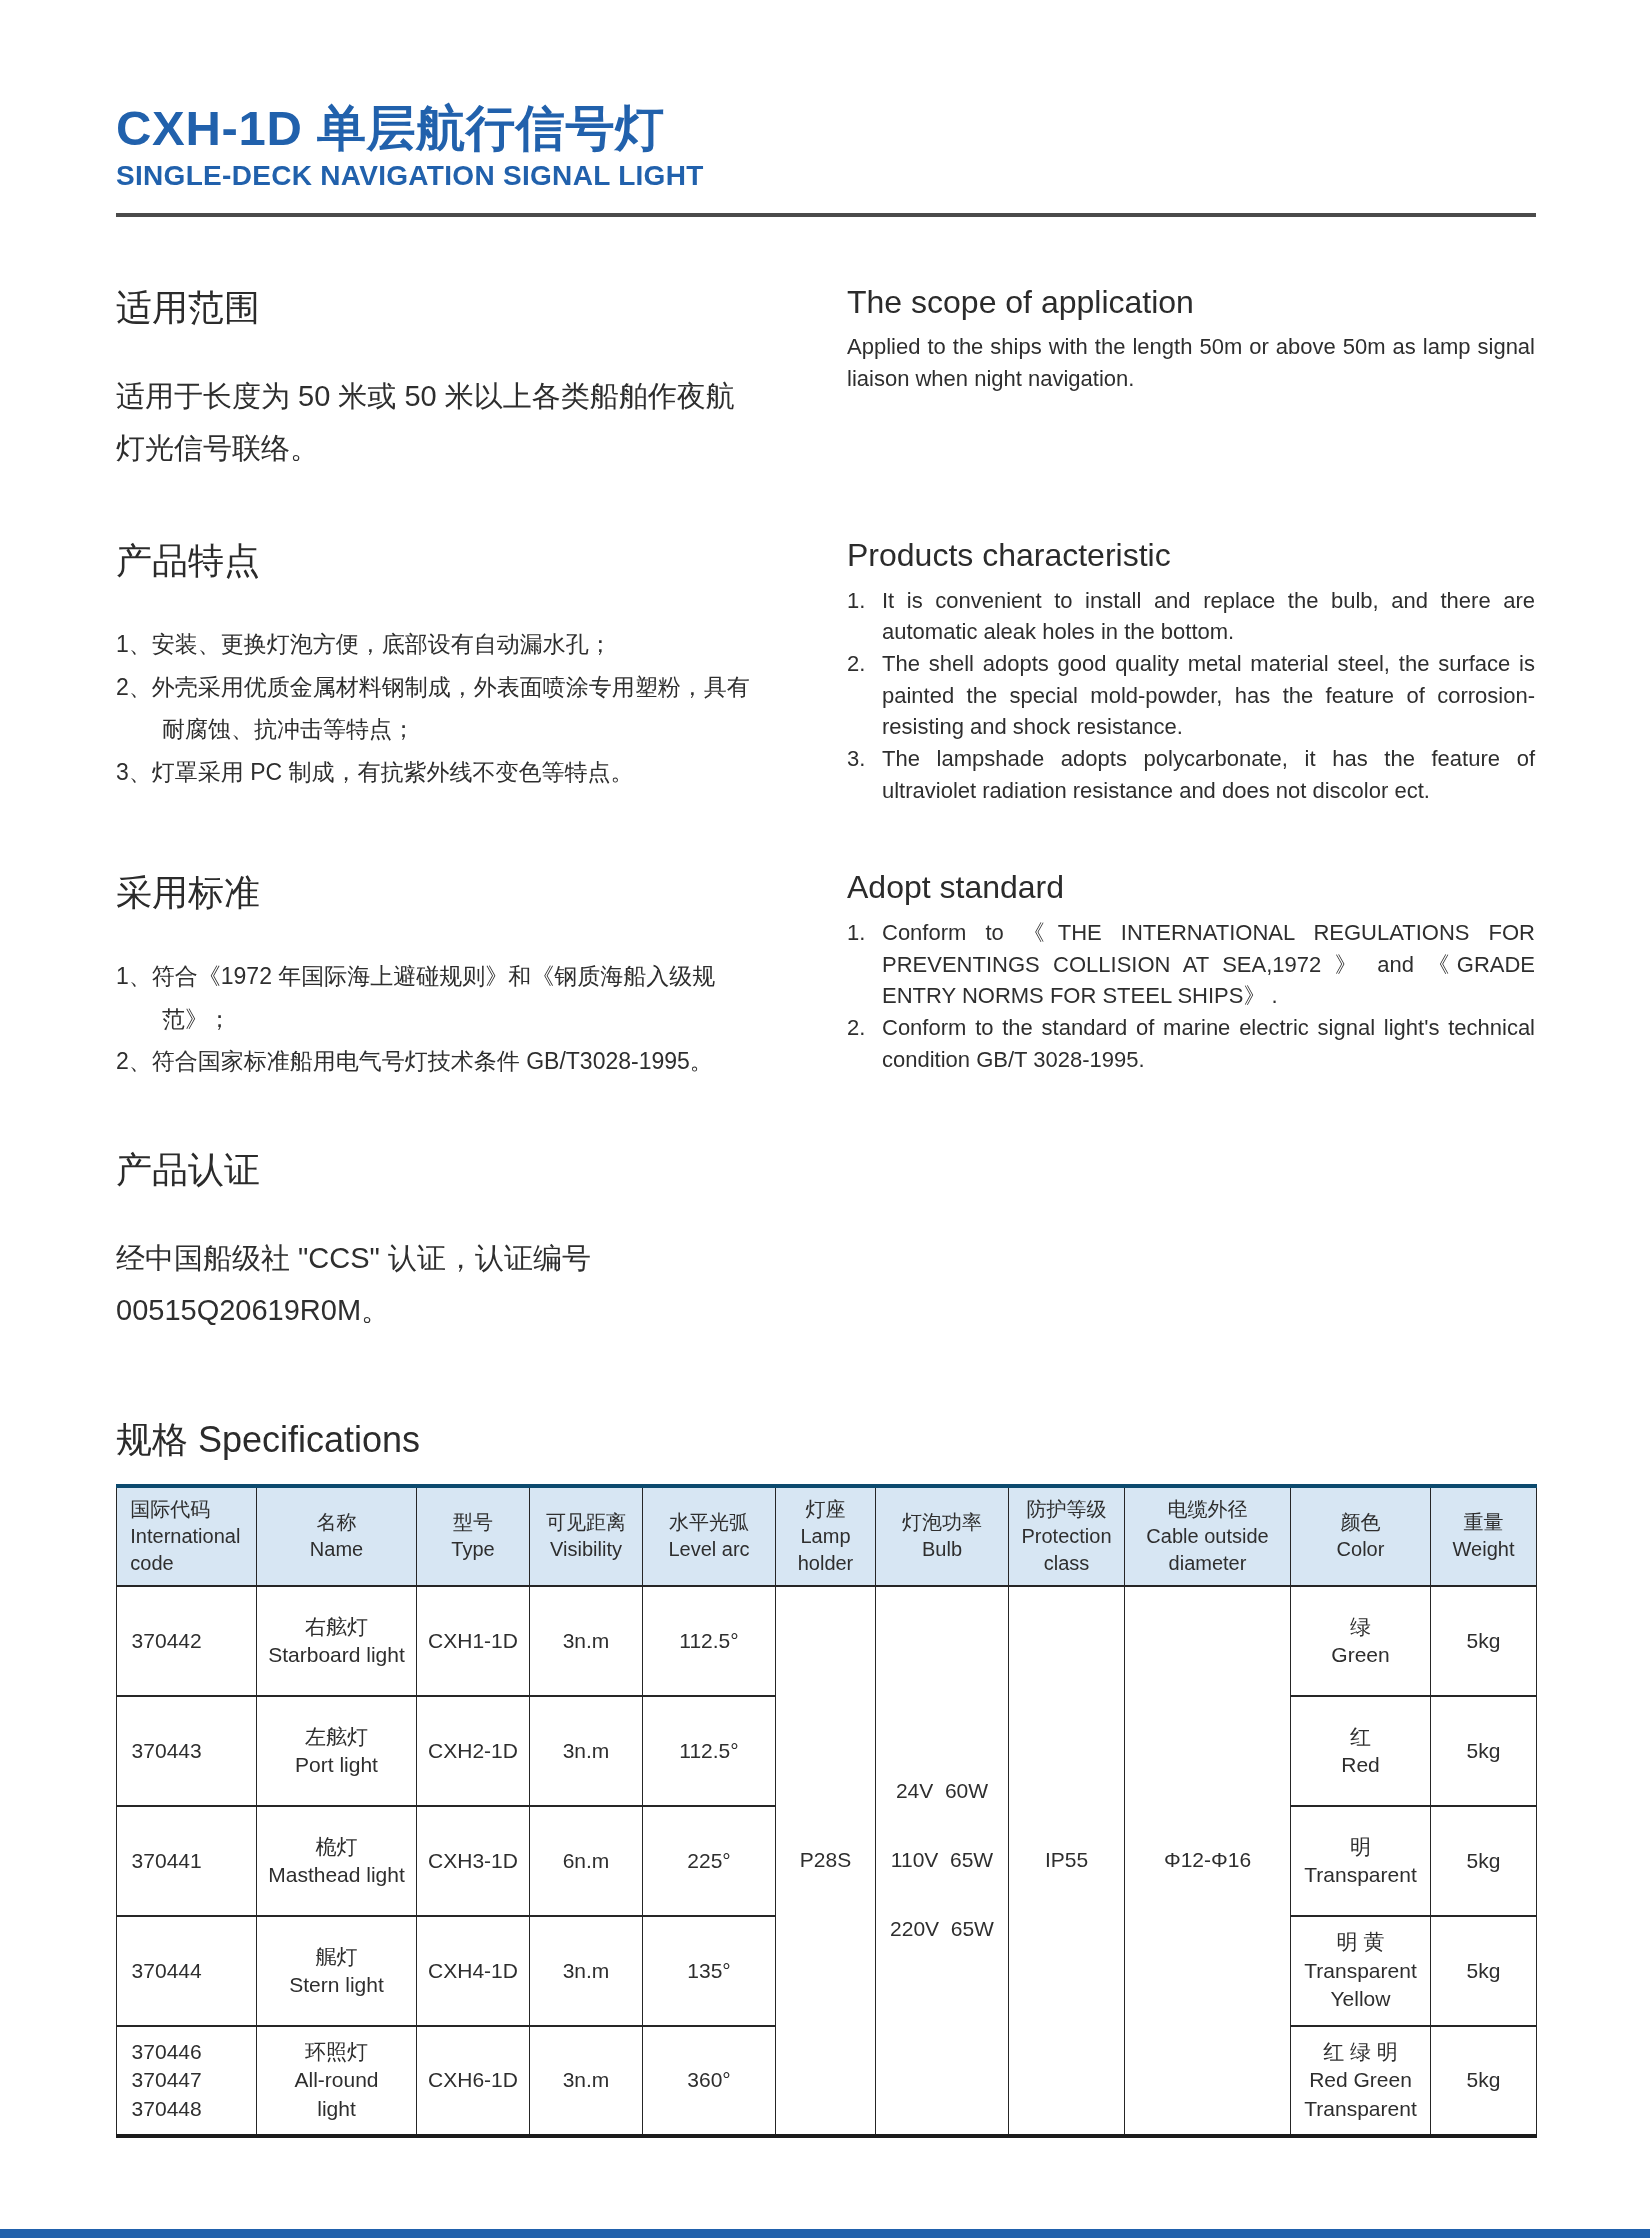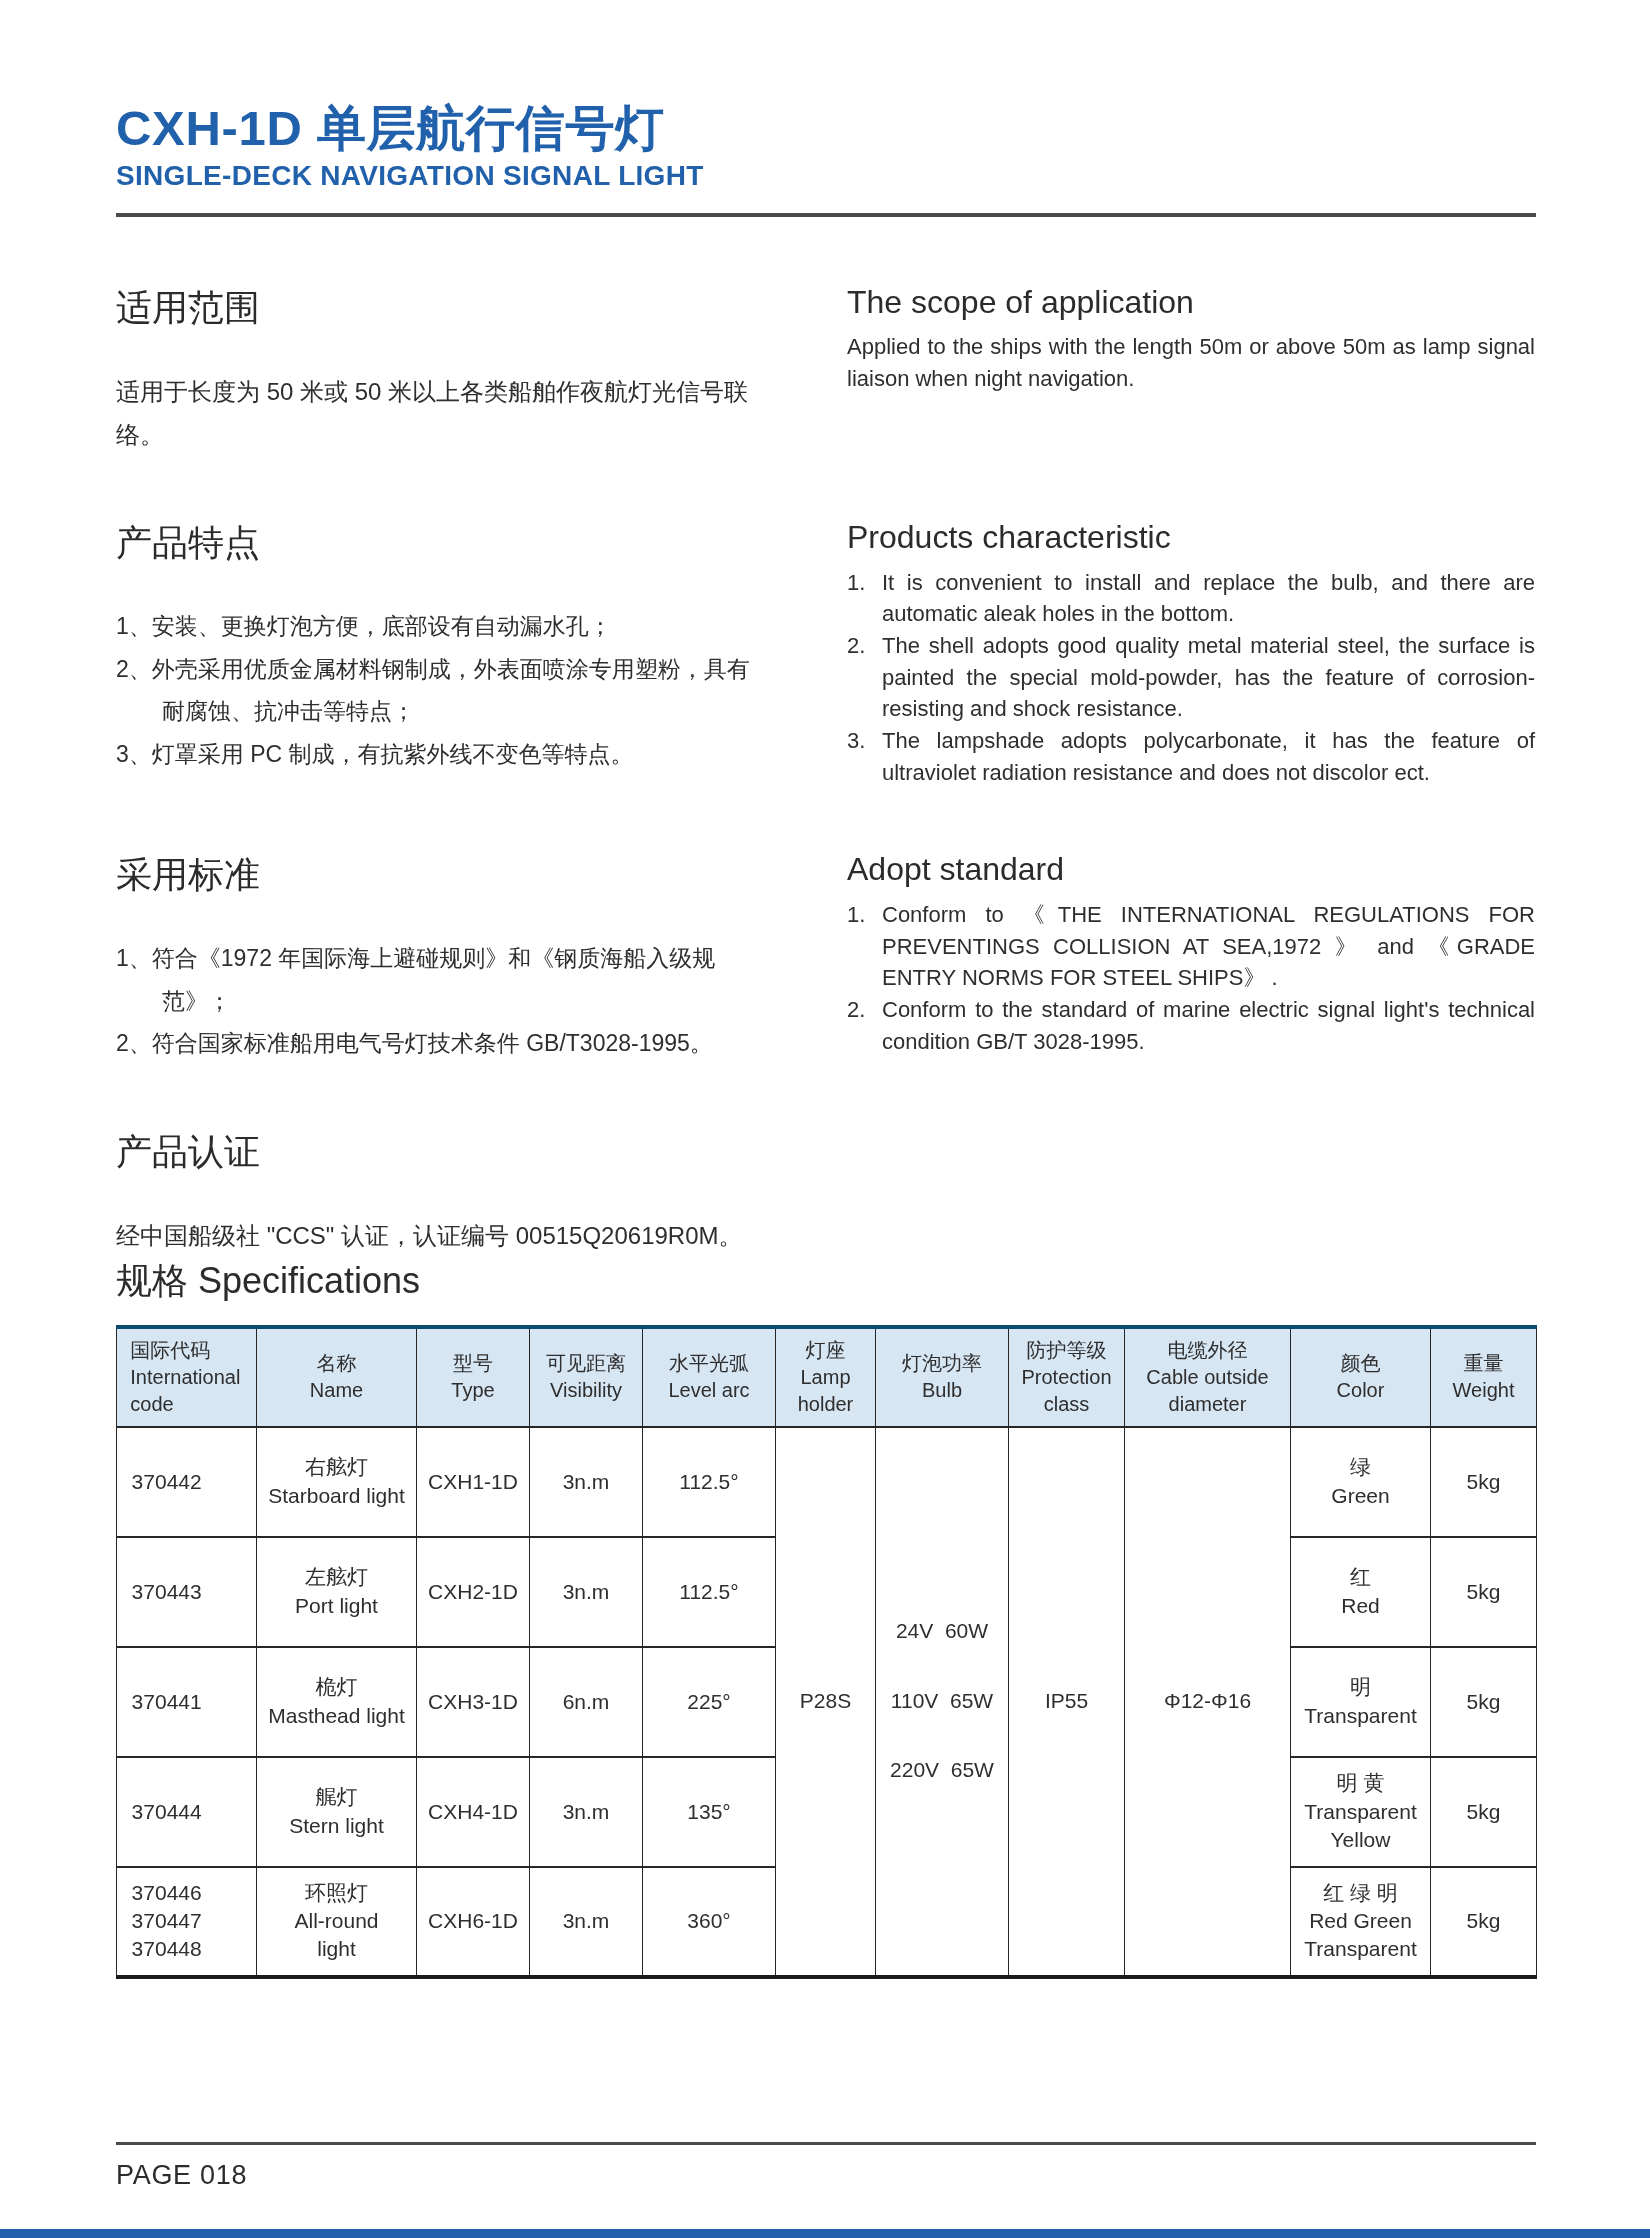--- a/index.html
+++ b/index.html
@@ -53,21 +53,21 @@
     color: #2b2b2b;
     margin-bottom: 37px;
   }
   .en-heading {
     font-size: 32px;
     font-weight: 400;
     color: #2b2b2b;
     margin-bottom: 10.6px;
   }
   .zh-body {
-    font-size: 24px;
+    font-size: 29px;
     line-height: 1.8;
     color: #2e2e2e;
   }
   .zh-item {
     font-size: 23px;
     line-height: 1.85;
     color: #2e2e2e;
     padding-left: 2em;
     text-indent: -2em;
   }
@@ -87,20 +87,21 @@
   .en-item .num {
     flex: 0 0 35px;
   }
   .en-item .txt {
     flex: 1 1 auto;
     text-align: justify;
   }
 
   
   .spec-heading {
+    margin-top: 80px;
     font-size: 36px;
     font-weight: 500;
     color: #2b2b2b;
   }
   table.spec {
     margin-top: 18.6px;
     width: 1420px;
     border-collapse: collapse;
     table-layout: fixed;
     border-top: 4px solid #0c4a6e;

